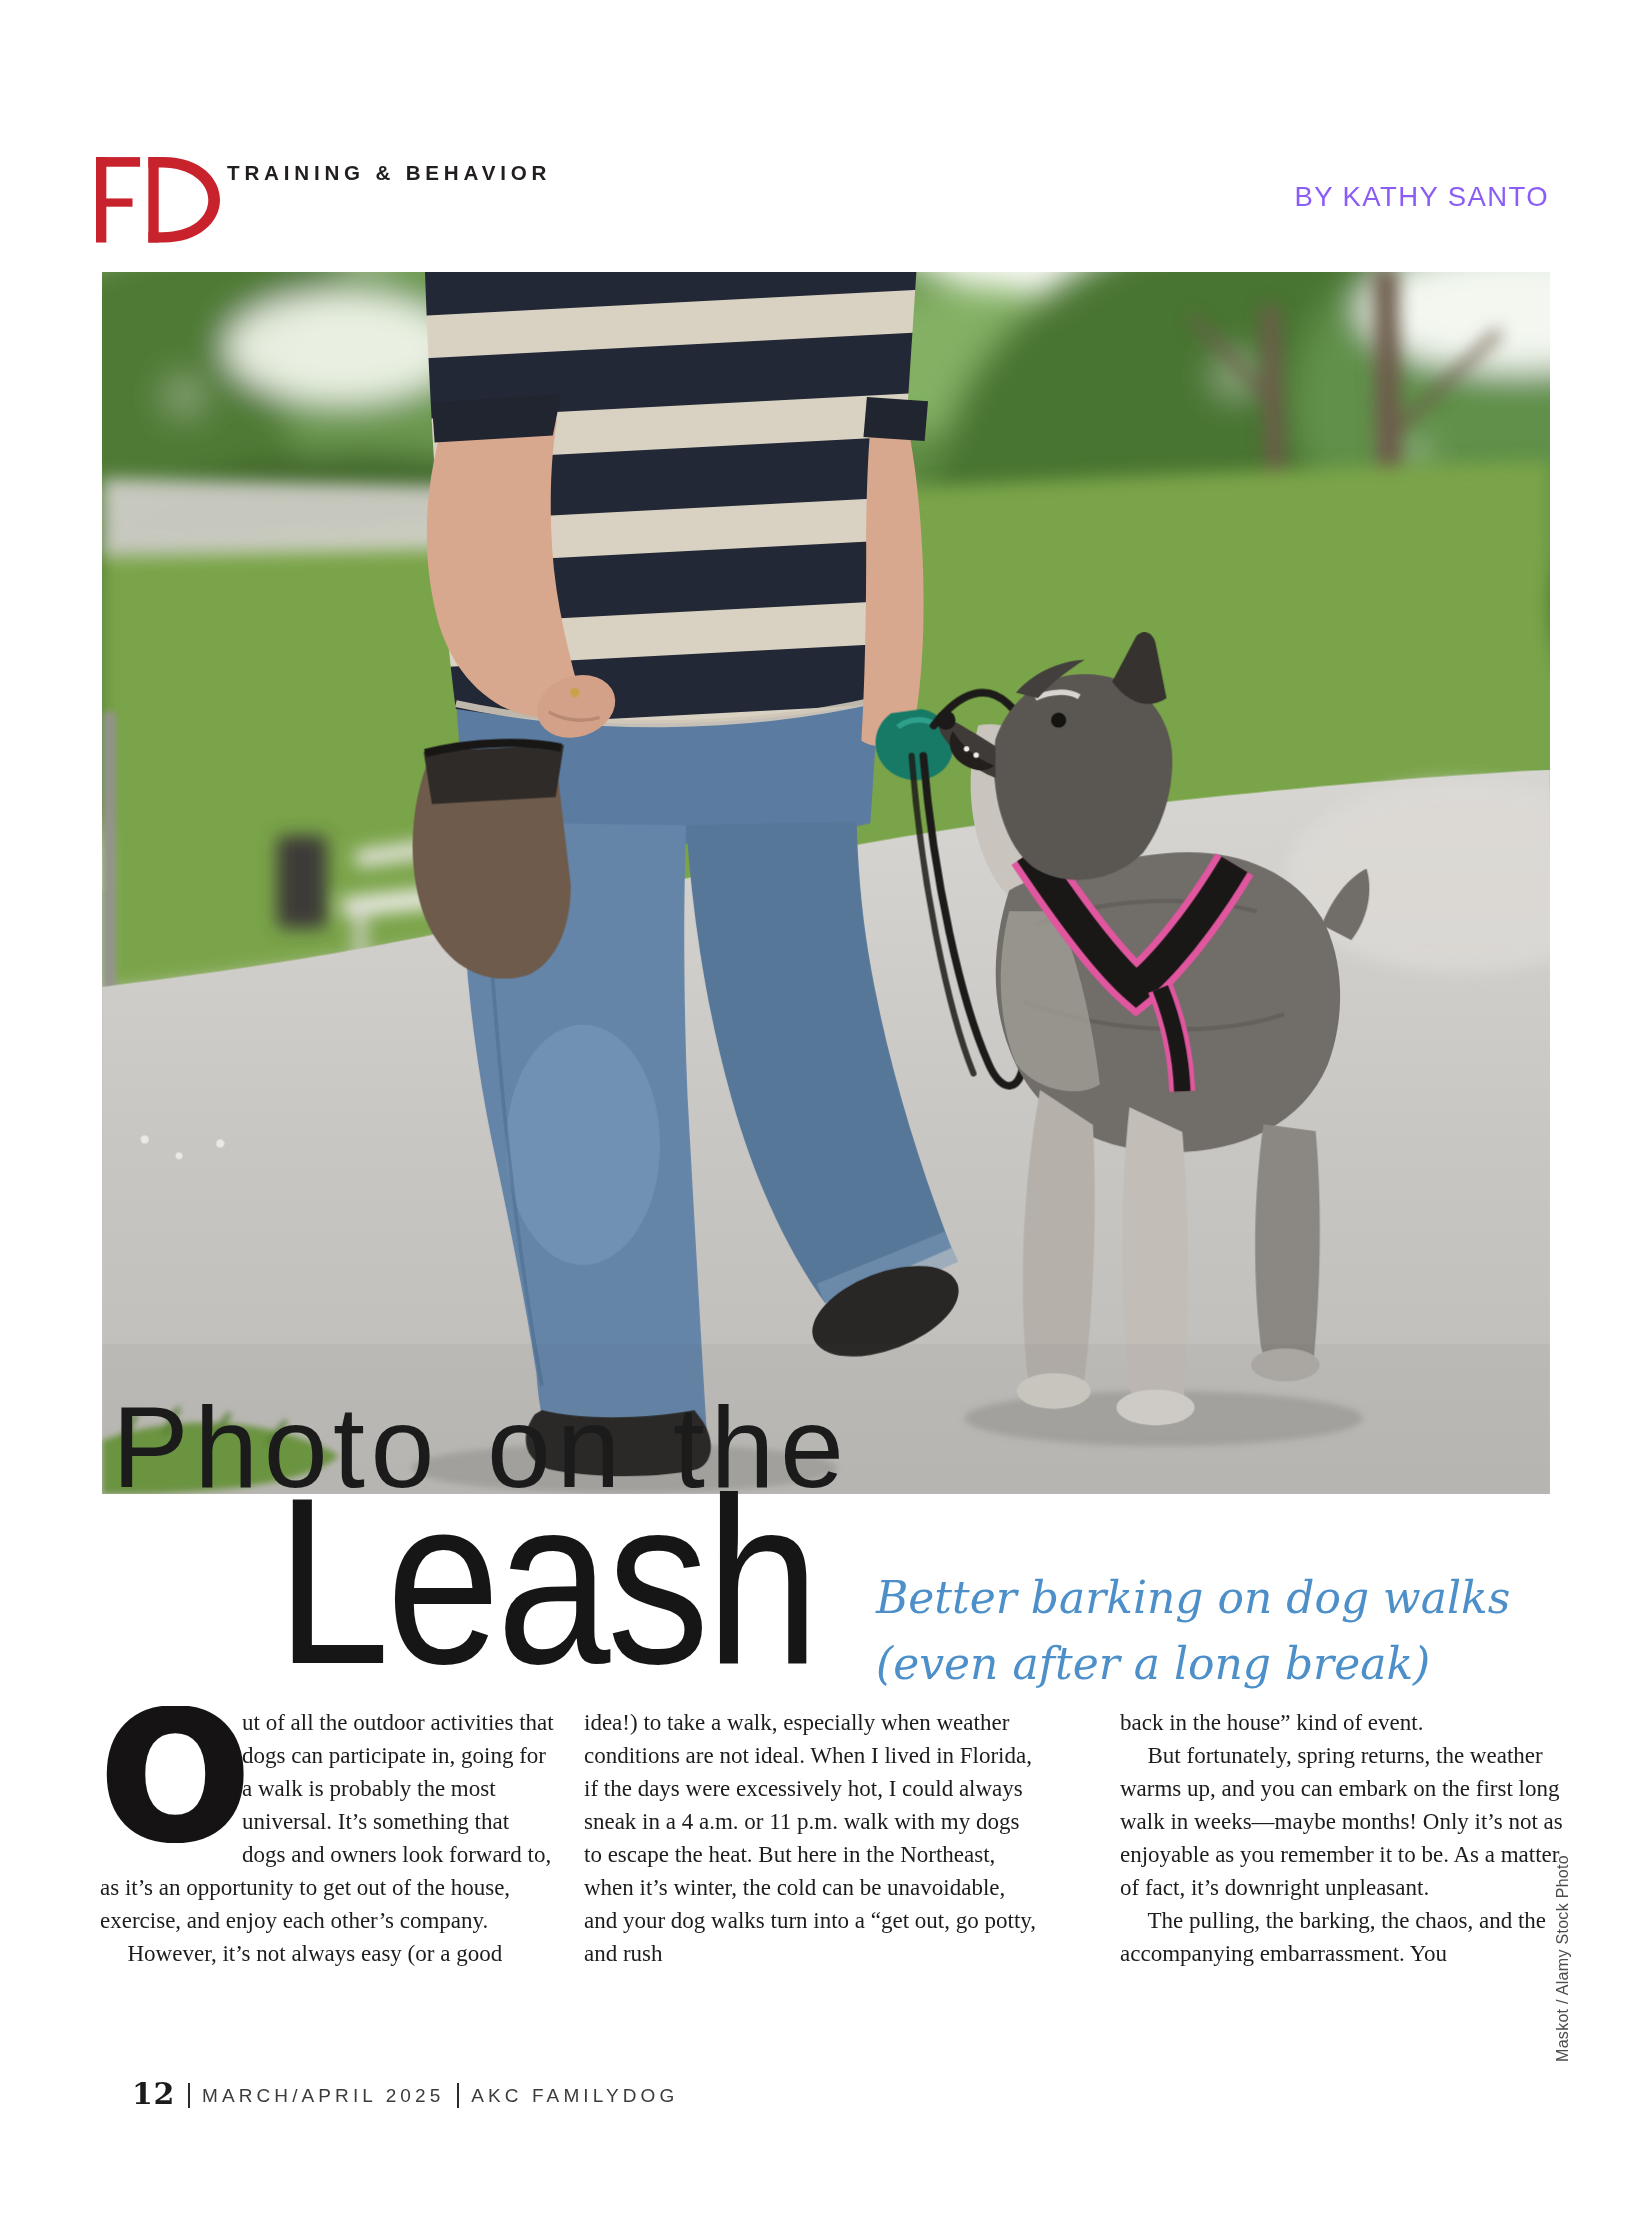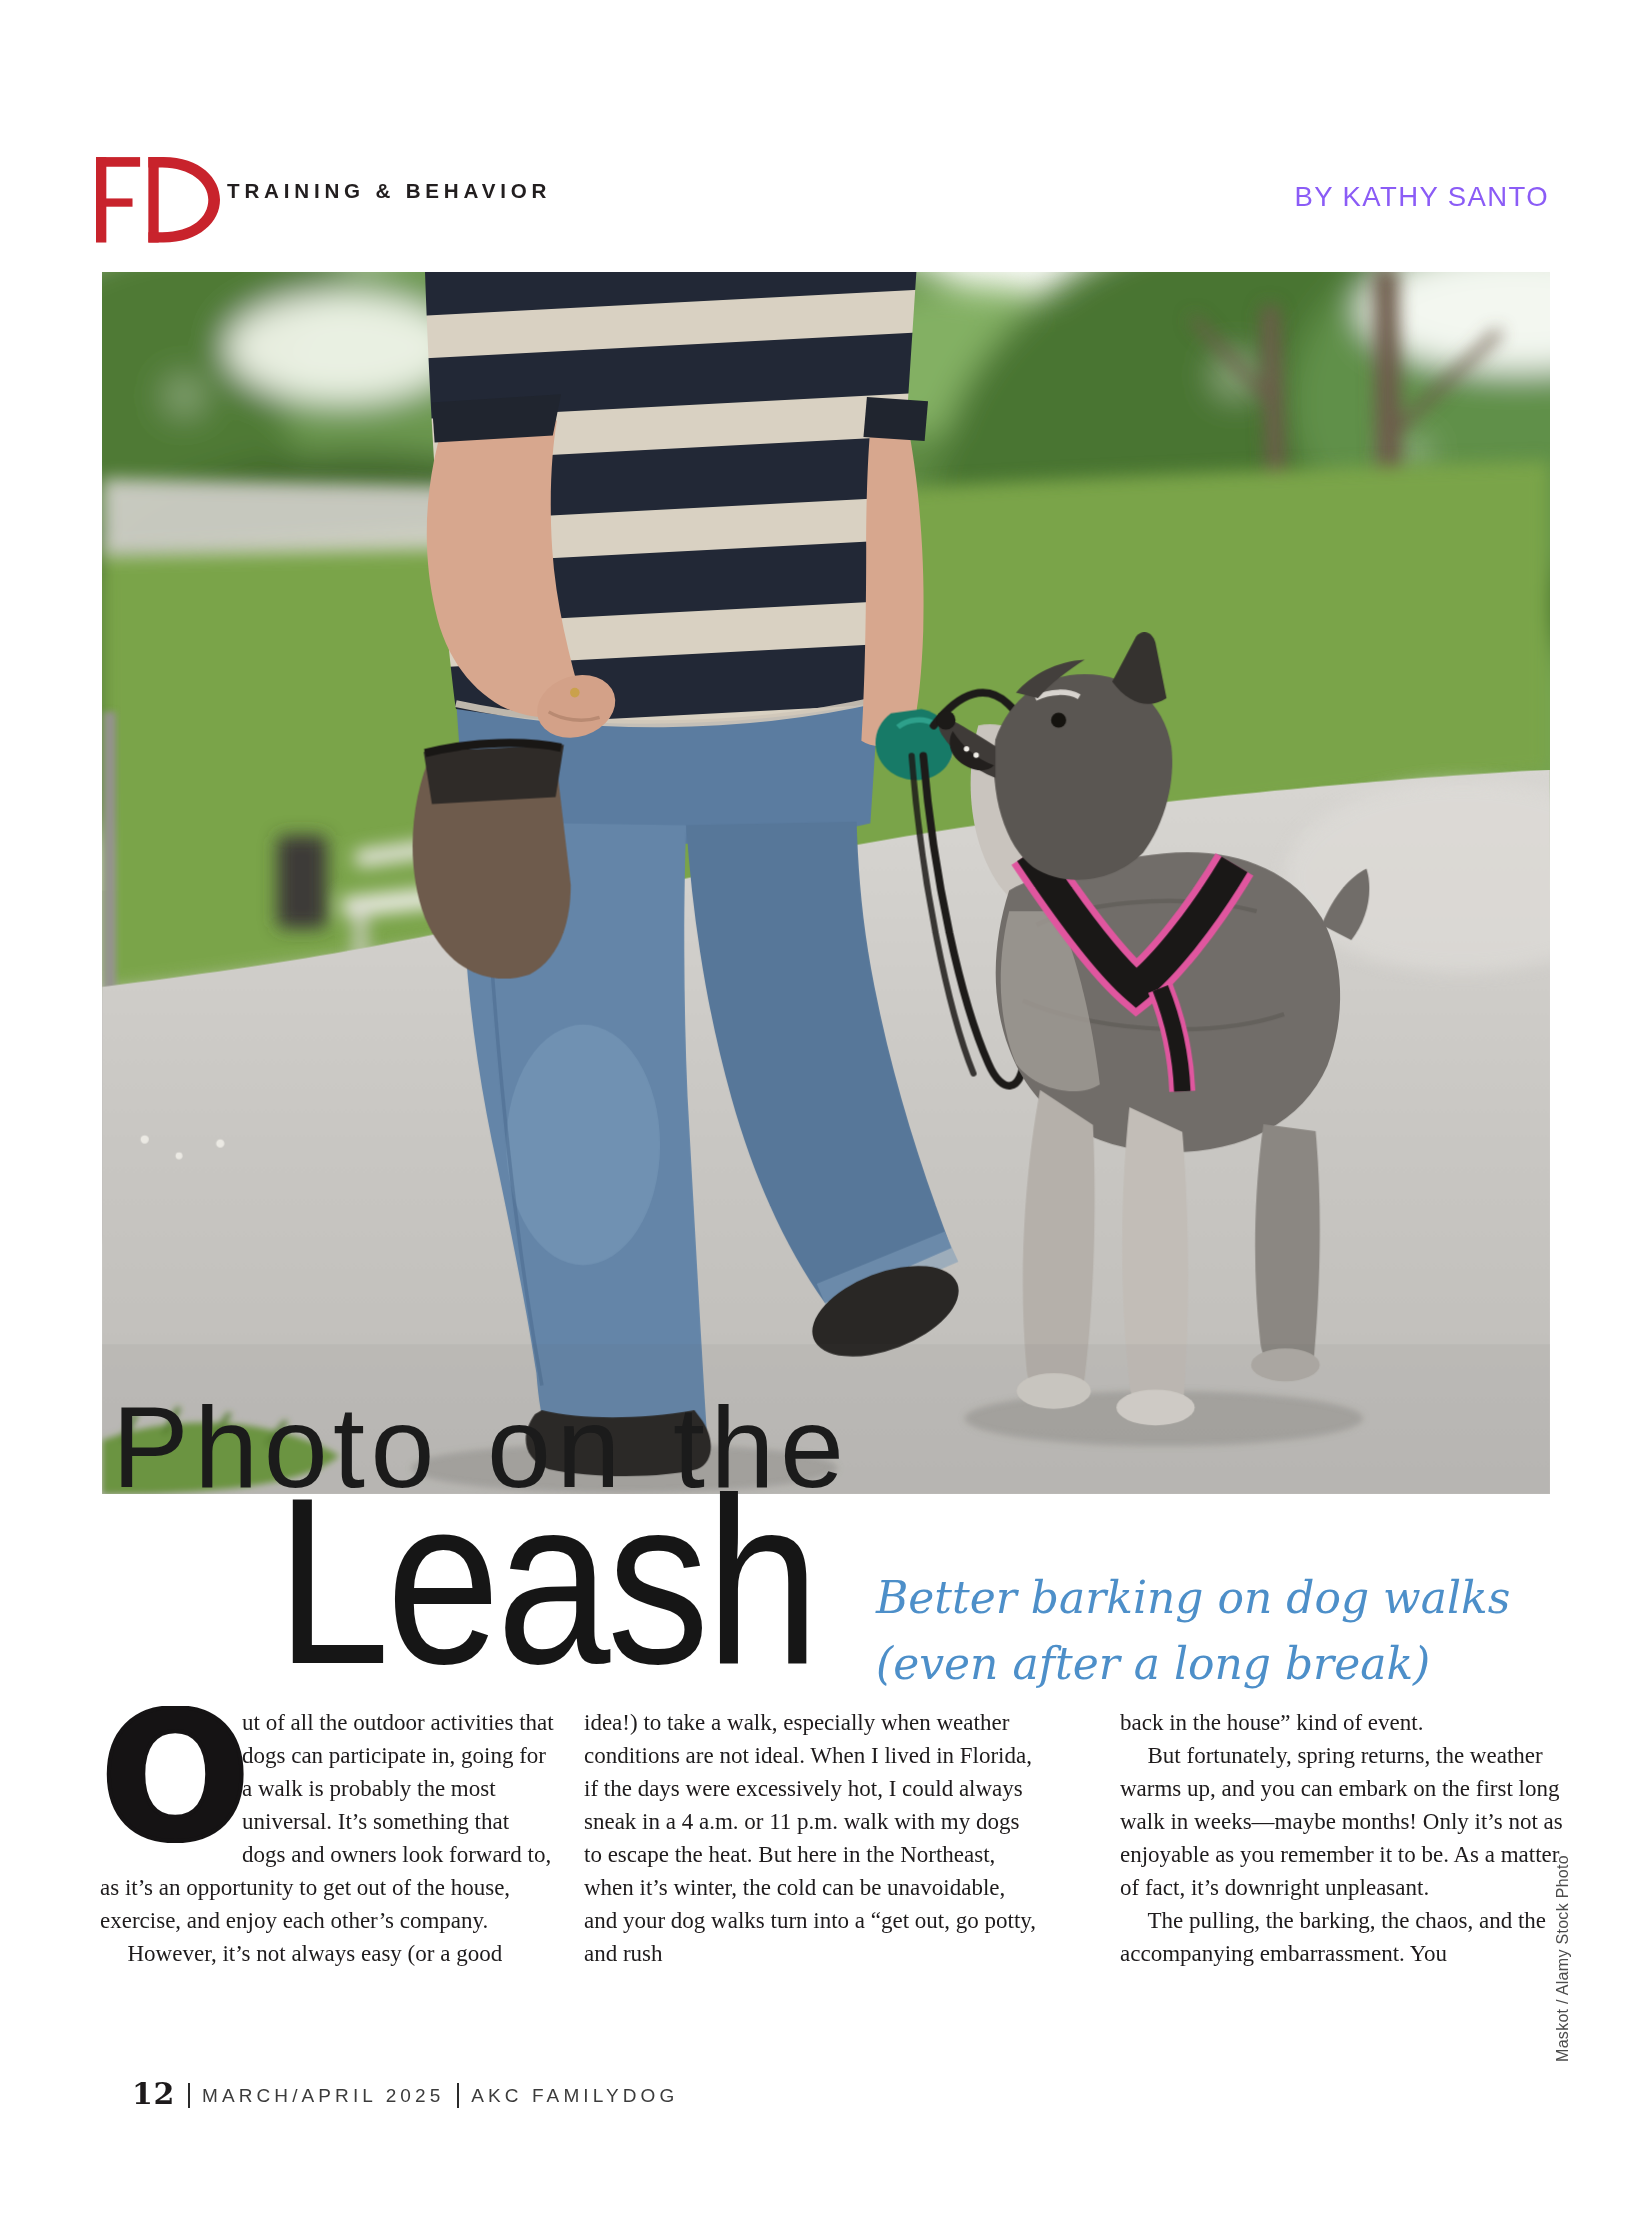--- a/index.html
+++ b/index.html
@@ -3,21 +3,21 @@
 <meta charset="utf-8">
 <style>
   html,body{margin:0;padding:0;background:#e8e8e8;}
   .page{
     position:relative;width:1649px;height:2216px;background:#ffffff;
     overflow:hidden;font-family:"Liberation Sans",sans-serif;
   }
   
   .logo{position:absolute;left:96px;top:155px;width:124px;height:91px;}
   .kicker{
-    position:absolute;left:227px;top:181px;
+    position:absolute;left:227px;top:163px;
     font:700 20.6px/1 "Liberation Sans",sans-serif;
     letter-spacing:4.8px;color:#221e1f;
   }
   .byline{
     position:absolute;right:100px;top:183px;
     font:400 27.5px/1 "Liberation Sans",sans-serif;
     letter-spacing:1.4px;color:#8b5cf6;
   }
   
   .photo{

